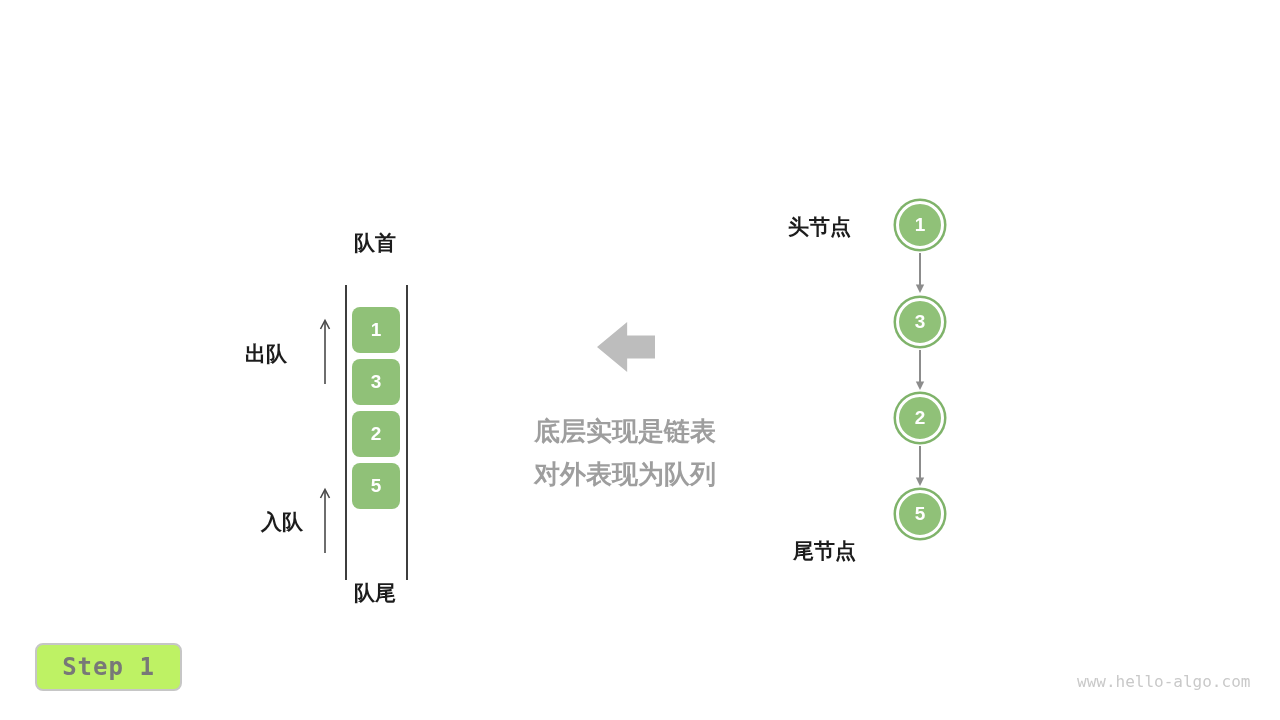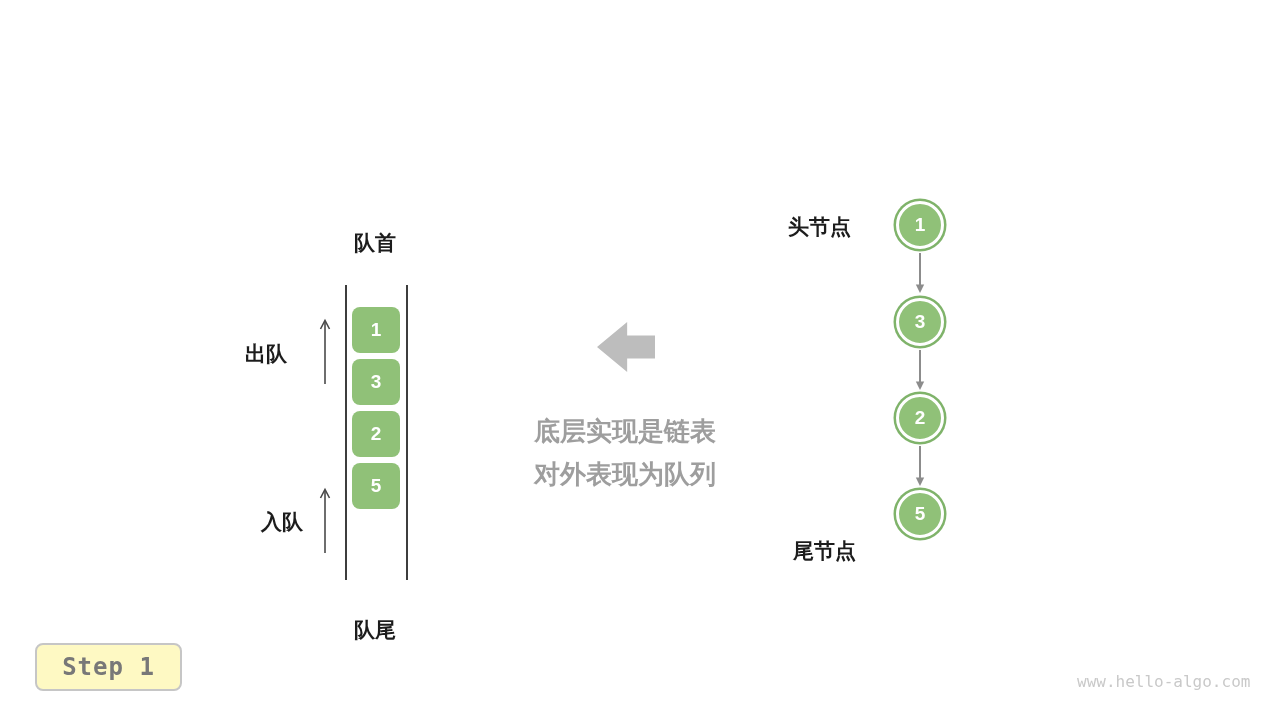--- a/index.html
+++ b/index.html
@@ -56,21 +56,21 @@
     font-size: 26px;
     line-height: 43px;
     text-align: center;
     white-space: nowrap;
   }
 
   .step-badge {
     width: 143px; height: 44px;
     border: 2px solid #C6C6C6;
     border-radius: 8px;
-    background: #fef9c3;
+    background: #bef264;
     display: flex; align-items: center; justify-content: center;
     font-family: "DejaVu Sans Mono", monospace;
     font-weight: bold;
     font-size: 24px;
     color: #787878;
     letter-spacing: 1px;
   }
 
   .watermark {
     font-family: "DejaVu Sans Mono", monospace;
@@ -99,21 +99,21 @@
     <line x1="7" y1="66" x2="7" y2="4" stroke="#4a4a4a" stroke-width="1.6"></line>
     <polyline points="2.5,11 7,2.5 11.5,11" fill="none" stroke="#4a4a4a" stroke-width="1.6"></polyline>
   </svg>
 
   <div class="abs zh-label" style="left:257px; top:508px; width:46px; text-align:right;">入队</div>
   <svg class="abs" style="left:318px; top:487px;" width="14" height="68">
     <line x1="7" y1="66" x2="7" y2="4" stroke="#4a4a4a" stroke-width="1.6"></line>
     <polyline points="2.5,11 7,2.5 11.5,11" fill="none" stroke="#4a4a4a" stroke-width="1.6"></polyline>
   </svg>
 
-  <div class="abs zh-label center-text" style="left:330px; top:616px; width:90px;">队尾</div>
+  <div class="abs zh-label center-text" style="left:330px; top:579px; width:90px;">队尾</div>
 
   <div class="abs big-arrow" style="left:597px; top:322px;"></div>
 
   <div class="abs caption" style="left:485px; top:410px; width:280px;">
     <div>底层实现是链表</div>
     <div>对外表现为队列</div>
   </div>
 
   <div class="abs zh-label" style="left:788px; top:213px; width:68px; text-align:left;font-family:Liberation Serif, serif;">头节点</div>
   <div class="abs zh-label" style="left:788px; top:502px; width:68px; text-align:right;margin-top:35px;">尾节点</div>

